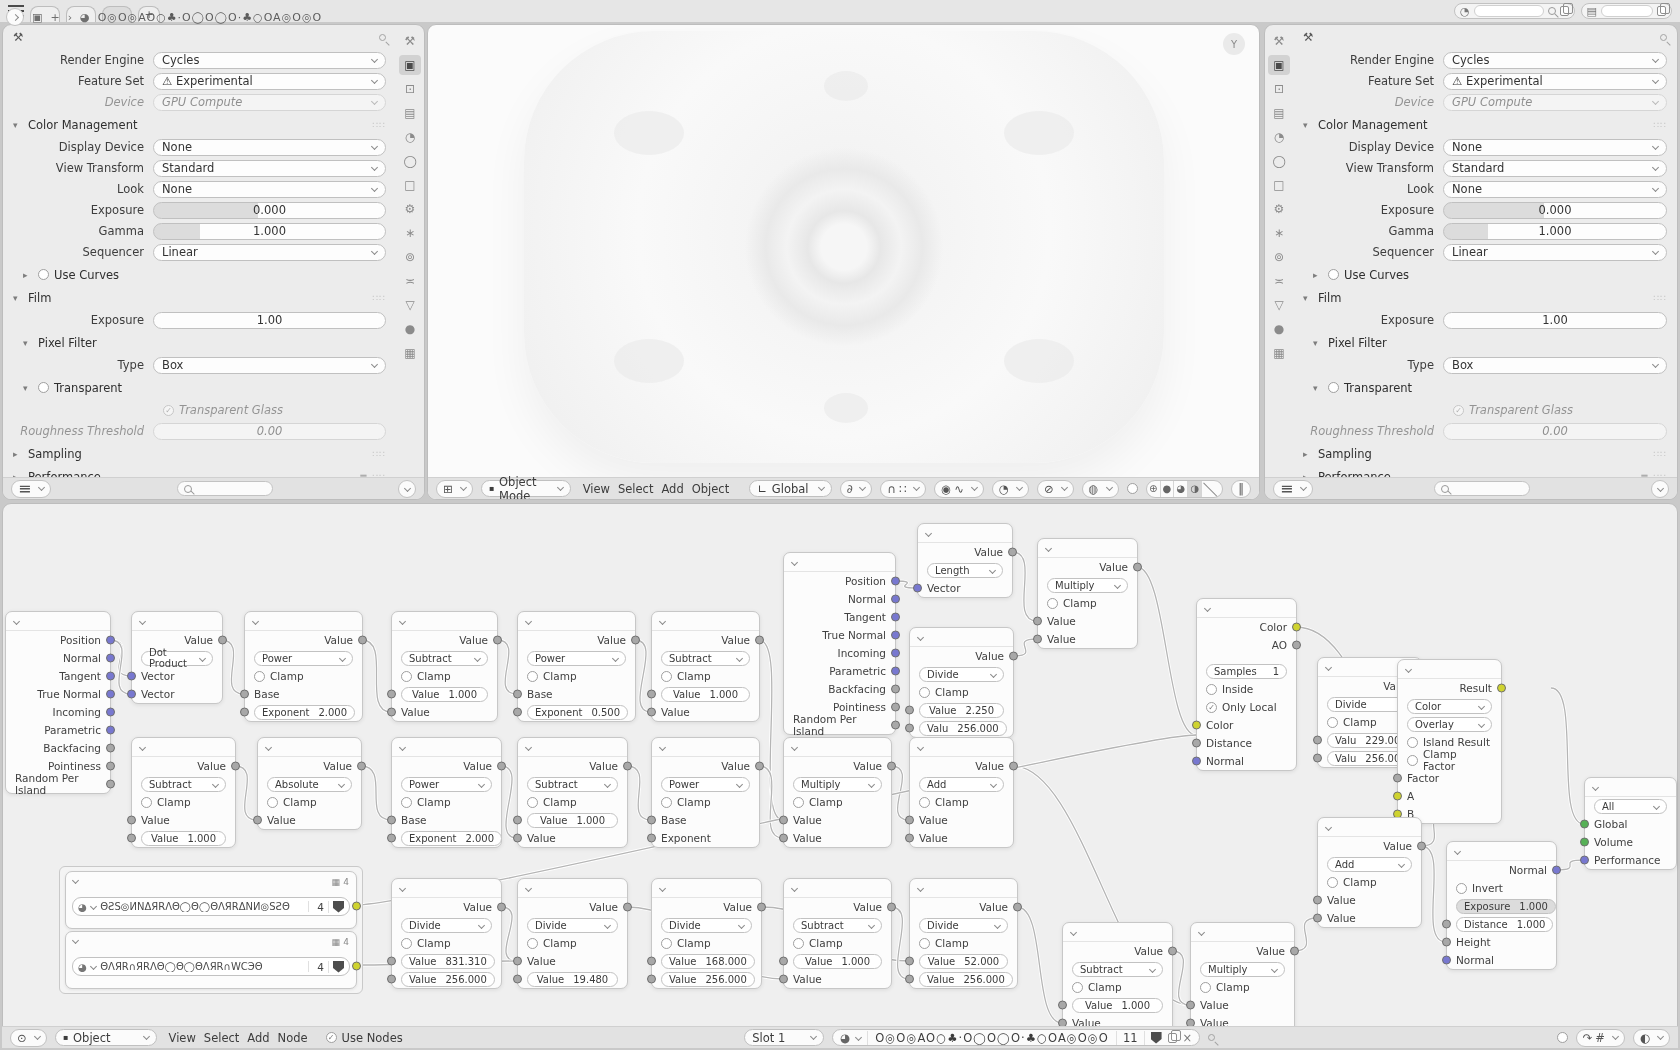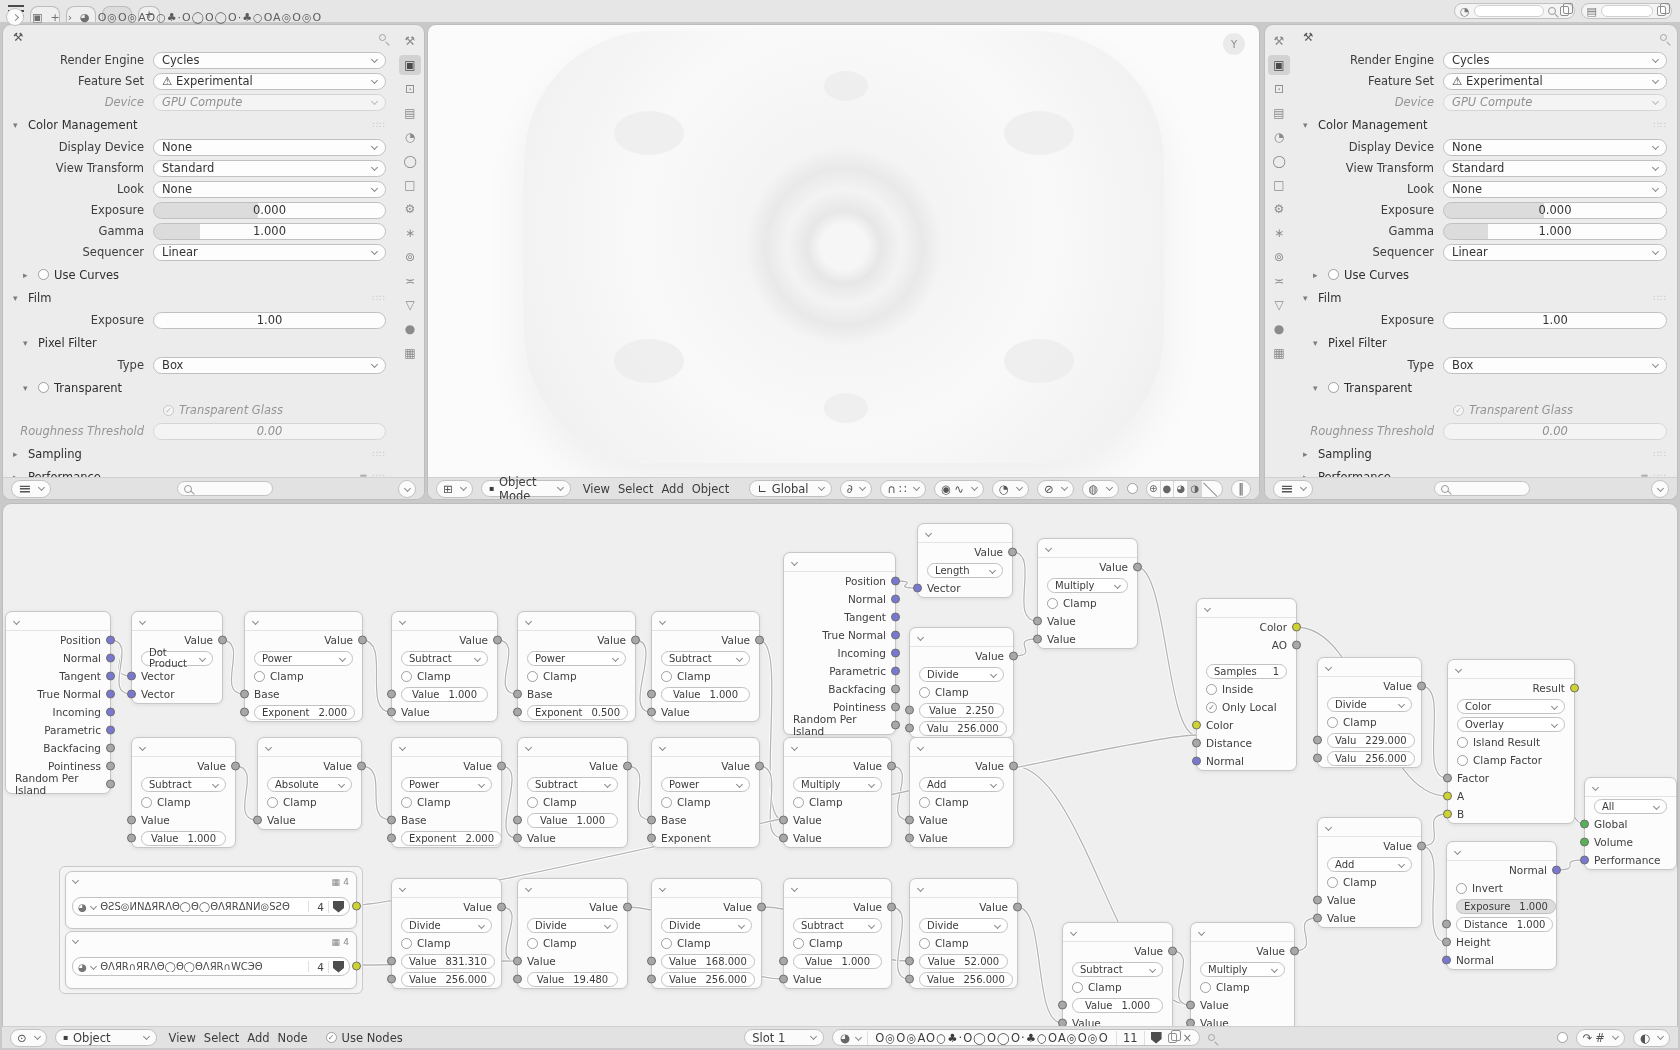--- a/index.html
+++ b/index.html
@@ -1434,21 +1434,21 @@
         </span>
       </div>
       <div class="nrow">
         <span class="sock L" style="background: rgb(168, 168, 168);"></span>
         <span class="fpill">
           <span>Valu</span>
           <span>256.000</span>
         </span>
       </div>
     </div>
-    <div class="node" style="left: 1447px; top: 659px; width: 128px;">
+    <div class="node" style="left: 1397px; top: 659px; width: 105px;">
       <div class="nhead">
         <span class="cv" style="margin: 0px;"></span>
       </div>
       <div class="nrow right">
         <span>Result</span>
         <span class="sock R" style="background: rgb(207, 211, 47);"></span>
       </div>
       <div class="nrow">
         <span class="dpill">
           <span>Color</span>

